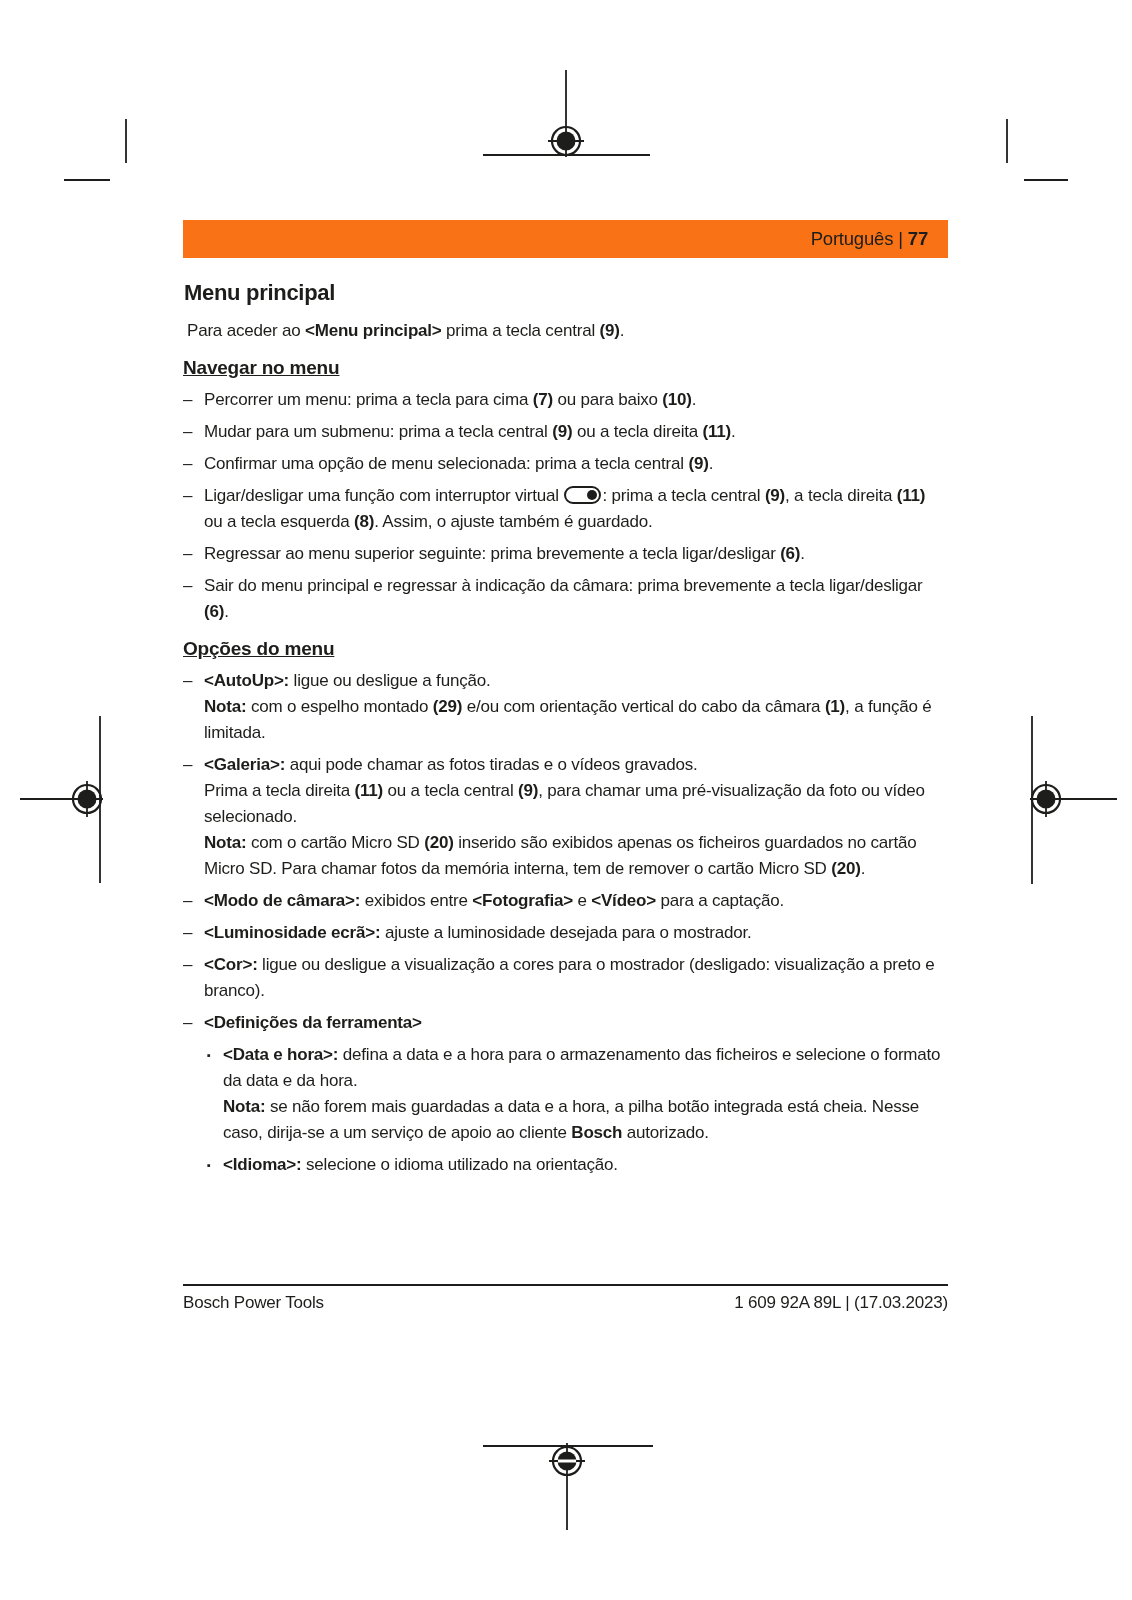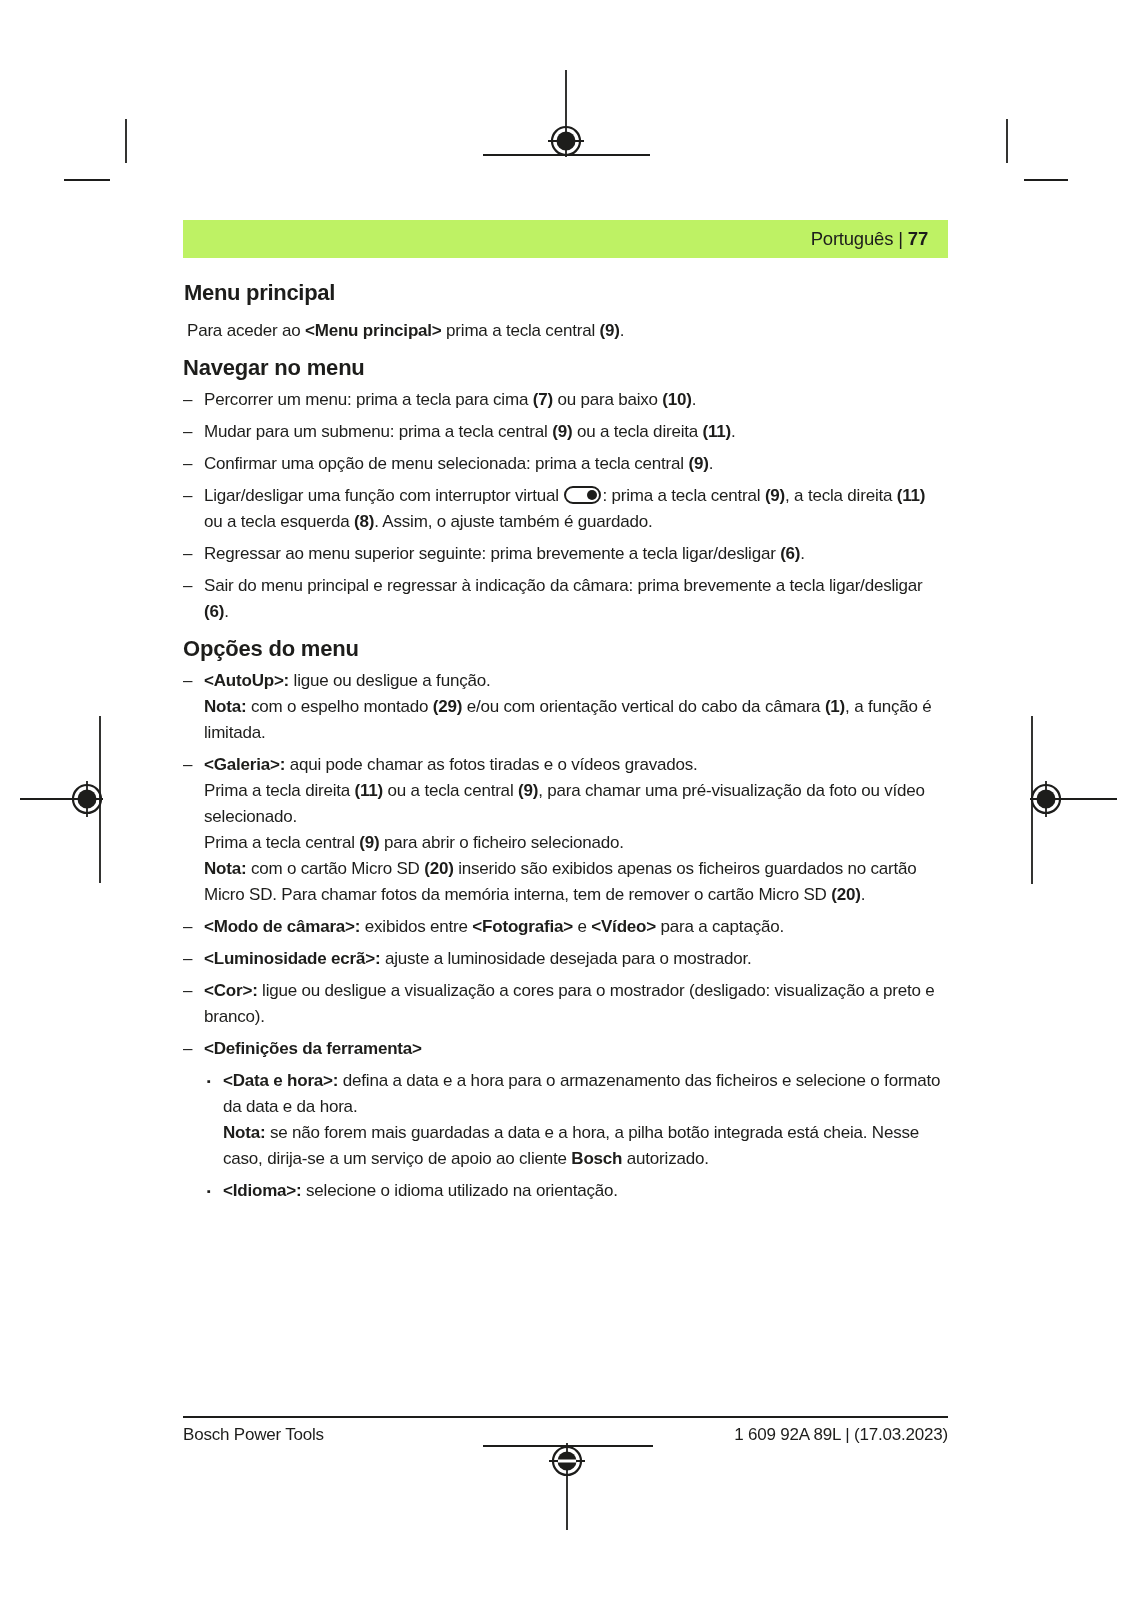--- a/index.html
+++ b/index.html
@@ -13,48 +13,48 @@
   .marks line { stroke:#1d1d1b; stroke-width:1.8; }
   .marks circle.ring { fill:none; stroke:#1d1d1b; stroke-width:2.2; }
   .marks circle.dot { fill:#1d1d1b; stroke:none; }
   .marks line.wstripe { stroke:#ffffff; stroke-width:3; }
 
   .content {
     position:absolute; left:183px; top:220px; width:765px;
     font-size:17px; line-height:26px; letter-spacing:-0.2px;
   }
   .pagebar {
-    height:38px; background:#bef264; font-size:18.5px; line-height:38px;
+    height:38px; background:#f97316; font-size:18.5px; line-height:38px;
     text-align:right; padding-right:20px; box-sizing:border-box;
   }
   .pagebar .sep { margin:0 5px; }
   .b { font-weight:bold; }
   h1 { font-size:22px; line-height:26px; margin:22px 1px 0; letter-spacing:-0.3px; }
   .intro { margin:12px 4px 0; }
-  h2 { font-size:22px; line-height:24px; margin:12px 0 7px; letter-spacing:-0.2px; }
+  h2 { font-size:19px; line-height:24px; margin:12px 0 7px; letter-spacing:-0.2px;text-decoration:underline; }
   .list { }
   .item { display:flex; margin-bottom:6px; }
   .bullet { flex:0 0 21px; }
   .itext { flex:1; }
   .par { }
   .sublist { margin:4px 0 0 24px; }
   .sublist .bullet { flex:0 0 16px; font-size:11px; line-height:26px; }
 
   .toggle {
     display:inline-block; width:37px; height:18px; box-sizing:border-box;
     border:2px solid #1d1d1b; border-radius:11px; position:relative;
     vertical-align:-3px; margin:0 1px;
   }
   .toggle .knob {
     position:absolute; right:2px; top:50%; transform:translateY(-50%);
     width:10px; height:10px; background:#1d1d1b; border-radius:50%;
   }
 
   .footer {
-    position:absolute; left:183px; top:1416px; width:765px;
+    position:absolute; left:183px; top:1284px; width:765px;
     border-top:2px solid #1d1d1b; display:flex; justify-content:space-between;
     padding-top:5px; font-size:17px; line-height:24px; letter-spacing:-0.2px;
   }
 </style>
 </head>
 <body>
 
 <svg class="marks" viewBox="0 0 1132 1600" xmlns="http://www.w3.org/2000/svg">
   <g>
     <line x1="126" y1="119" x2="126" y2="163"></line>
@@ -151,21 +151,20 @@
         <div class="itext">
           <div class="par"><span class="b">&lt;AutoUp&gt;:</span><span> ligue ou desligue a função.</span></div>
           <div class="par"><span class="b">Nota:</span><span> com o espelho montado </span><span class="b">(29)</span><span> e/ou com orientação vertical do cabo da câmara </span><span class="b">(1)</span><span>, a função é limitada.</span></div>
         </div>
       </div>
       <div class="item">
         <span class="bullet">–</span>
         <div class="itext">
           <div class="par"><span class="b">&lt;Galeria&gt;:</span><span> aqui pode chamar as fotos tiradas e o vídeos gravados.</span></div>
           <div class="par"><span>Prima a tecla direita </span><span class="b">(11)</span><span> ou a tecla central </span><span class="b">(9)</span><span>, para chamar uma pré-visualização da foto ou vídeo selecionado.</span></div>
-          <div class="par"><span>Prima a tecla central </span><span class="b">(9)</span><span> para abrir o ficheiro selecionado.</span></div>
           <div class="par"><span class="b">Nota:</span><span> com o cartão Micro SD </span><span class="b">(20)</span><span> inserido são exibidos apenas os ficheiros guardados no cartão Micro SD. Para chamar fotos da memória interna, tem de remover o cartão Micro SD </span><span class="b">(20)</span><span>.</span></div>
         </div>
       </div>
       <div class="item">
         <span class="bullet">–</span>
         <div class="itext">
           <div class="par"><span class="b">&lt;Modo de câmara&gt;:</span><span> exibidos entre </span><span class="b">&lt;Fotografia&gt;</span><span> e </span><span class="b">&lt;Vídeo&gt;</span><span> para a captação.</span></div>
         </div>
       </div>
       <div class="item">

